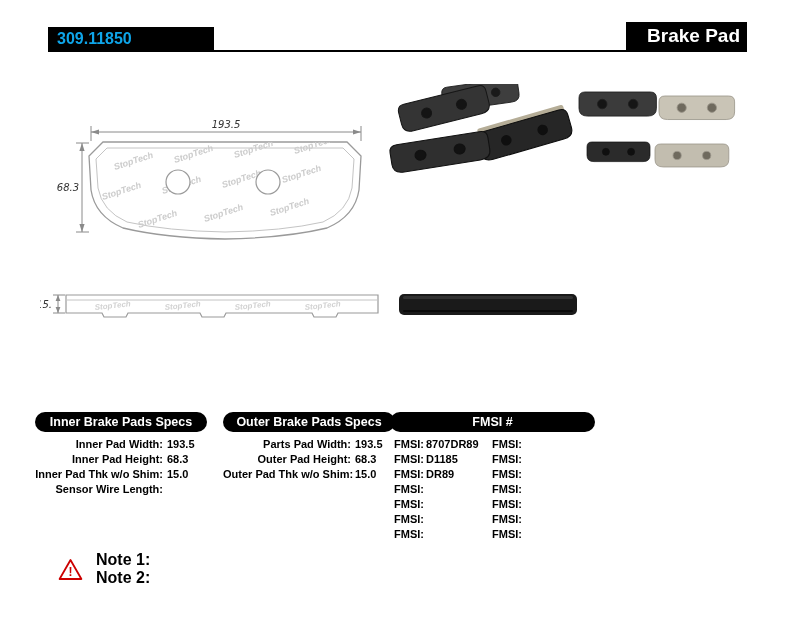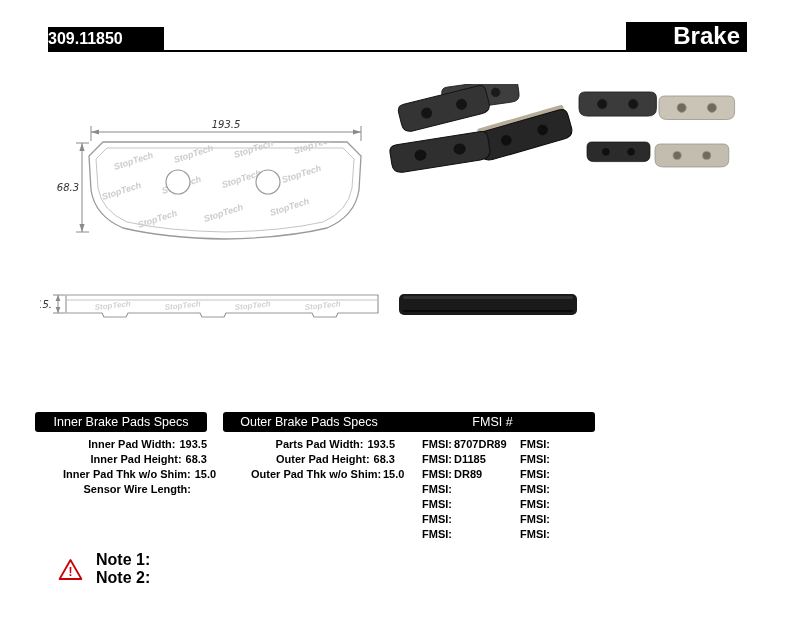--- a/index.html
+++ b/index.html
@@ -12,48 +12,48 @@
   }
   .page { position:absolute; inset:0; background:#fff; }
 
   
   .header {
     position:absolute; left:48px; top:24px; width:699px; height:28px;
     border-bottom:2px solid #000;
     display:flex; justify-content:space-between; align-items:flex-end;
   }
   .part-number {
-    background:#000; color:#ffffff; font-weight:bold; font-size:16px;
-    height:23px; line-height:23px; width:116px; 
+    background:#000; color:#0ea5e9; font-weight:bold; font-size:16px;
+    height:23px; line-height:23px; width:166px; padding-left:9px;
   }
   .product-type {
-    background:#000; color:#fff; font-weight:bold; font-size:24px;
+    background:#000; color:#fff; font-weight:bold; font-size:19px;
     height:28px; line-height:28px; width:121px; padding-right:7px; text-align:right;
   }
 
   
   .front-view  { position:absolute; left:55px;  top:118px; }
   .side-view   { position:absolute; left:40px;  top:286px; }
   .photos      { position:absolute; left:383px; top:84px;  }
   .side-photo  { position:absolute; left:397px; top:289px; }
   .dim { font:italic 10px "DejaVu Sans", sans-serif; fill:#333; }
   .wm  { font:italic bold 9px "Liberation Sans", sans-serif; fill:#cccccc; }
   .wm-s{ font:italic bold 8px "Liberation Sans", sans-serif; fill:#d2d2d2; }
 
   
   .spec-table { position:absolute; top:412px; }
   .spec-table.inner   { left:35px;  width:172px; }
   .spec-table.outer   { left:223px; width:172px; }
   .spec-table.fmsi    { left:390px; width:205px; }
   .spec-table.related { left:600px; width:165px; }
   .spec-header {
-    background:#000; color:#fff; font-weight:normal; font-size:12.5px;
-    text-align:center; height:20px; line-height:20px; border-radius:3px;
-  }
-  .spec-rows { margin-top:5px;margin-left:28px; }
+    background:#000; color:#fff; font-weight:bold; font-size:12.5px;
+    text-align:center; height:20px; line-height:20px; border-radius:10px;
+  }
+  .spec-rows { margin-top:5px; }
   .spec-row { display:flex; font-size:11px; font-weight:bold; height:15px; line-height:15px; }
   .spec-label { width:132px; text-align:right; padding-right:4px; white-space:nowrap; }
   .spec-value { white-space:nowrap; }
   .fmsi-l  { width:36px; padding-left:4px; }
   .fmsi-v  { width:66px; }
   .fmsi-l2 { width:36px; }
   .fmsi-v2 { flex:1; }
   .rel-row { font-size:11px; font-weight:bold; height:15px; line-height:15px; padding-left:4px; }
 
   

